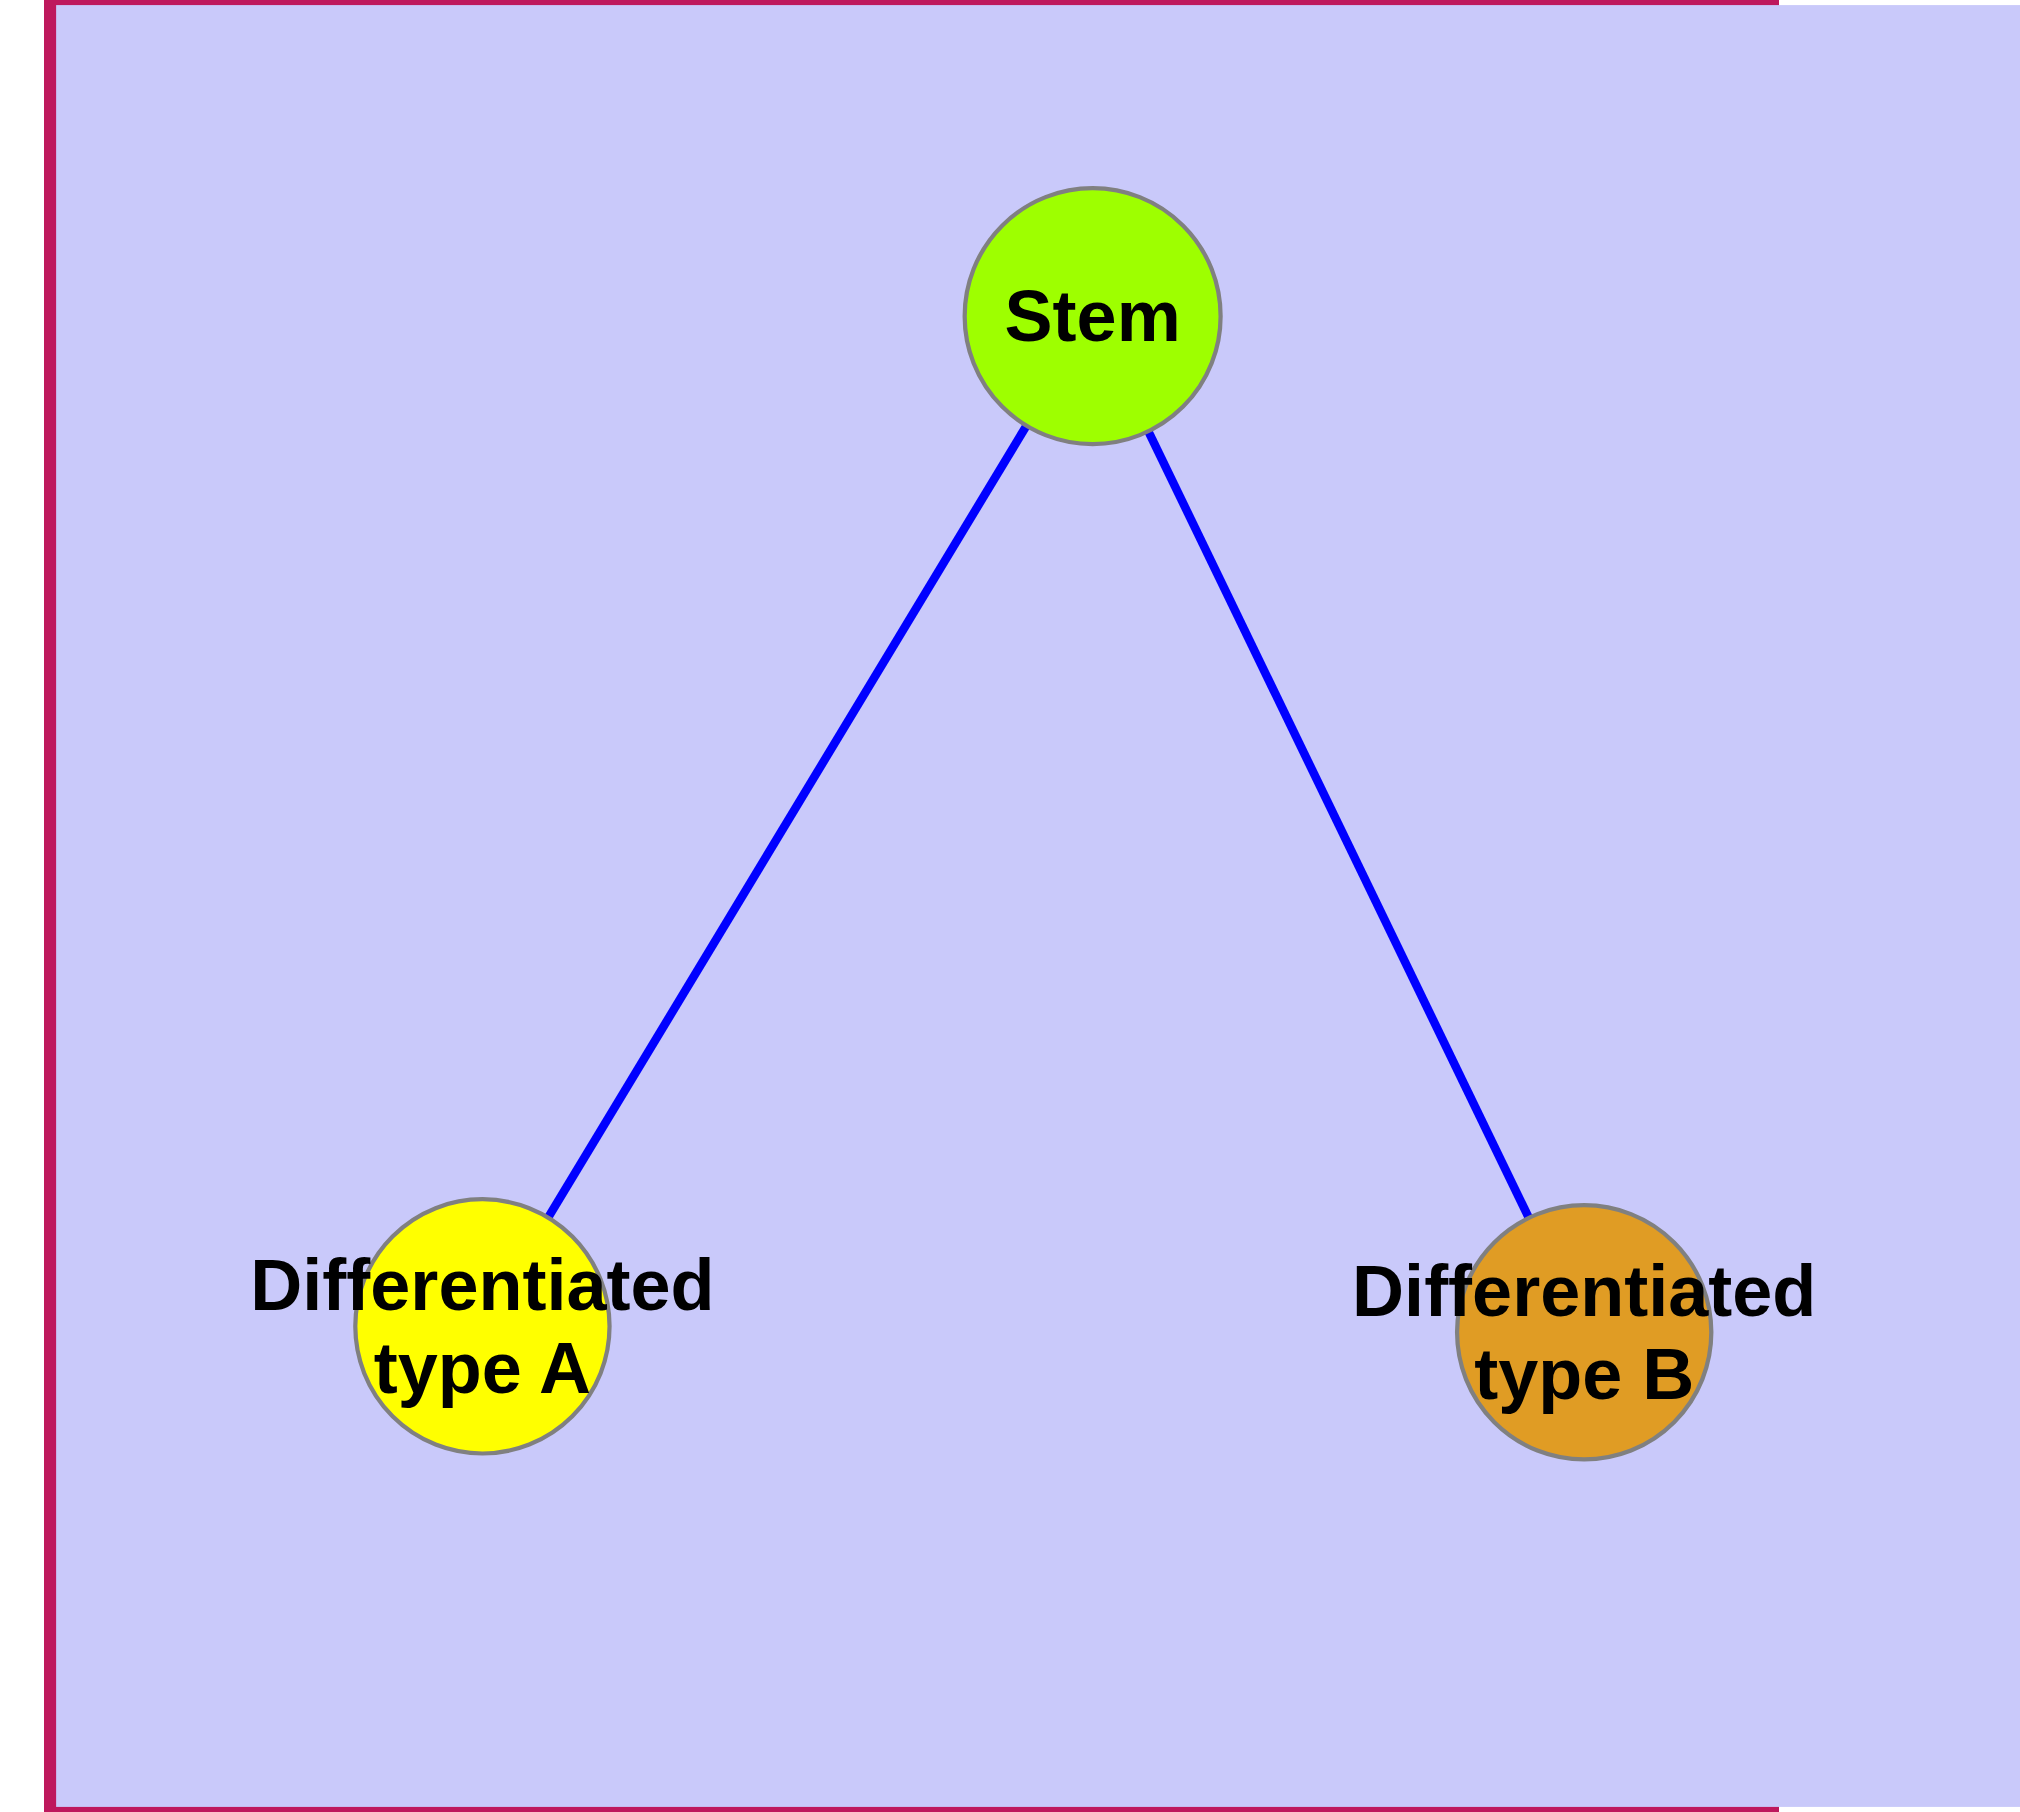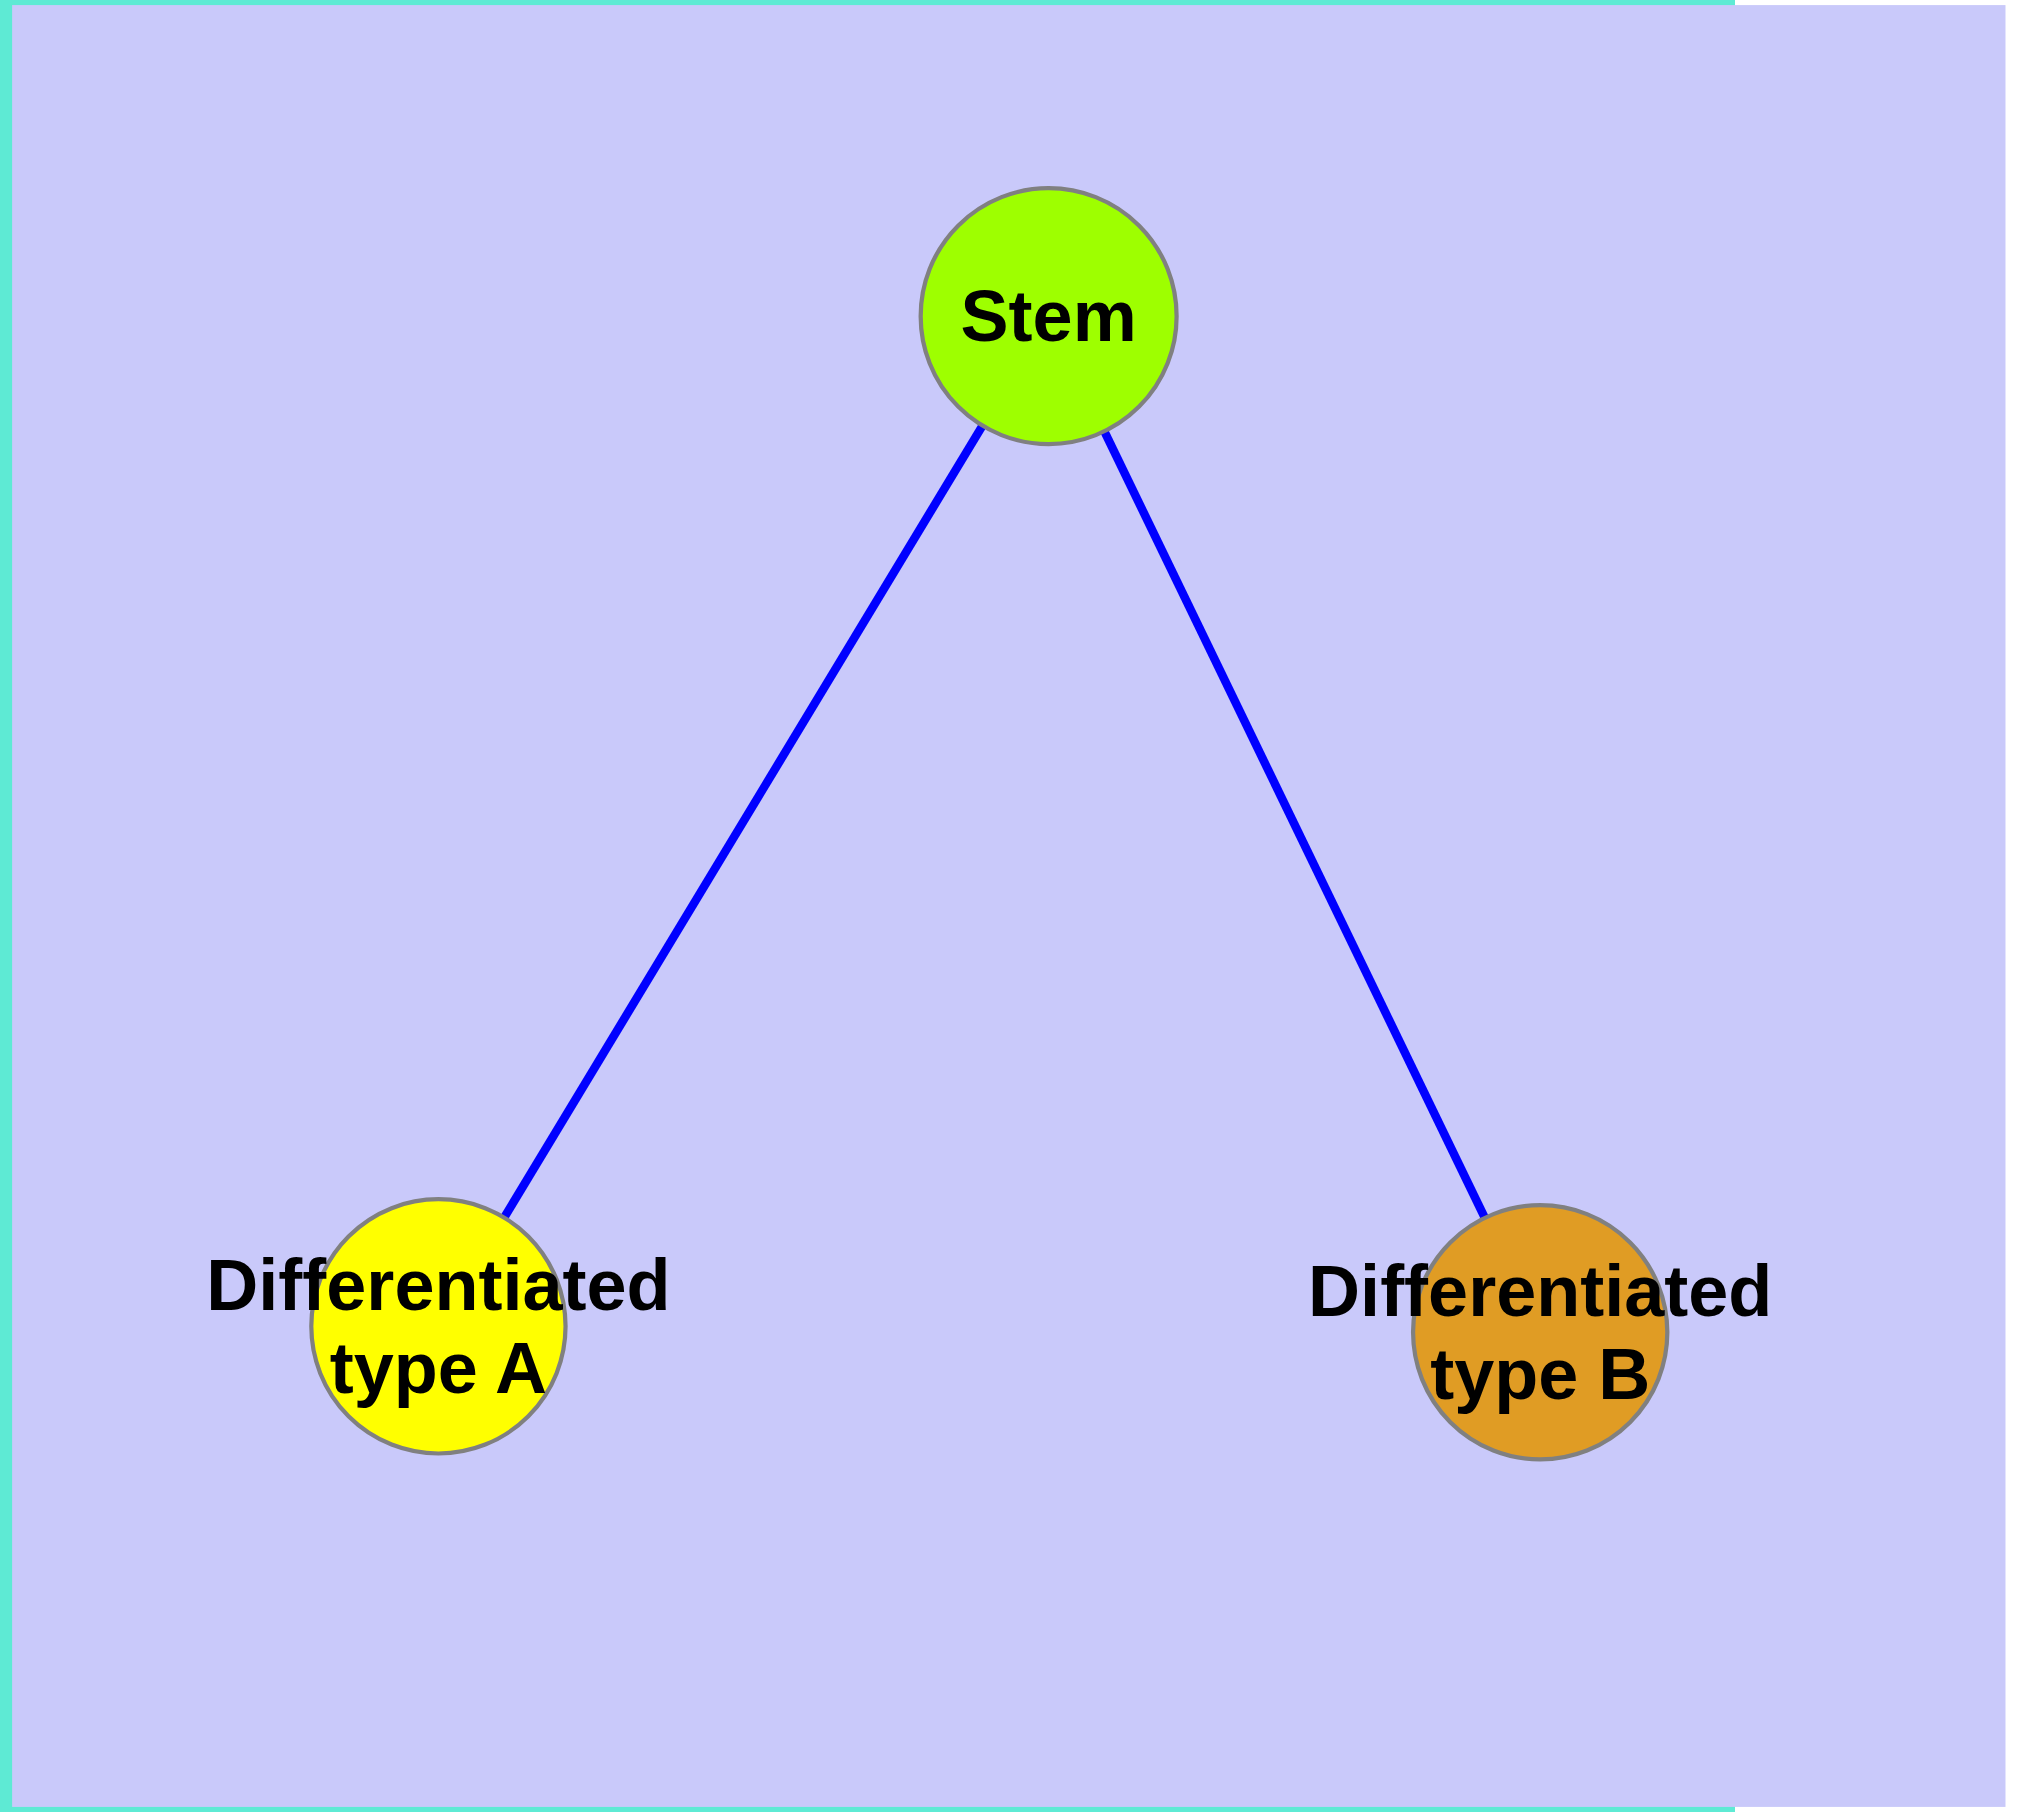--- a/index.html
+++ b/index.html
@@ -11,21 +11,22 @@
   body {
     width: 2021px;
     height: 1812px;
     overflow: hidden;
     font-family: "Liberation Sans", sans-serif;
   }
   #canvas {
     position: relative;
     width: 1735px;
     height: 1812px;
-    background: #5eead4;
+    background: #be185d;
+    margin-left: 44px;
   }
   #graph-svg {
     position: absolute;
     left: 0;
     top: 0;
     width: 2021px;
     height: 1812px;
     display: block;
   }
   .node-label {

